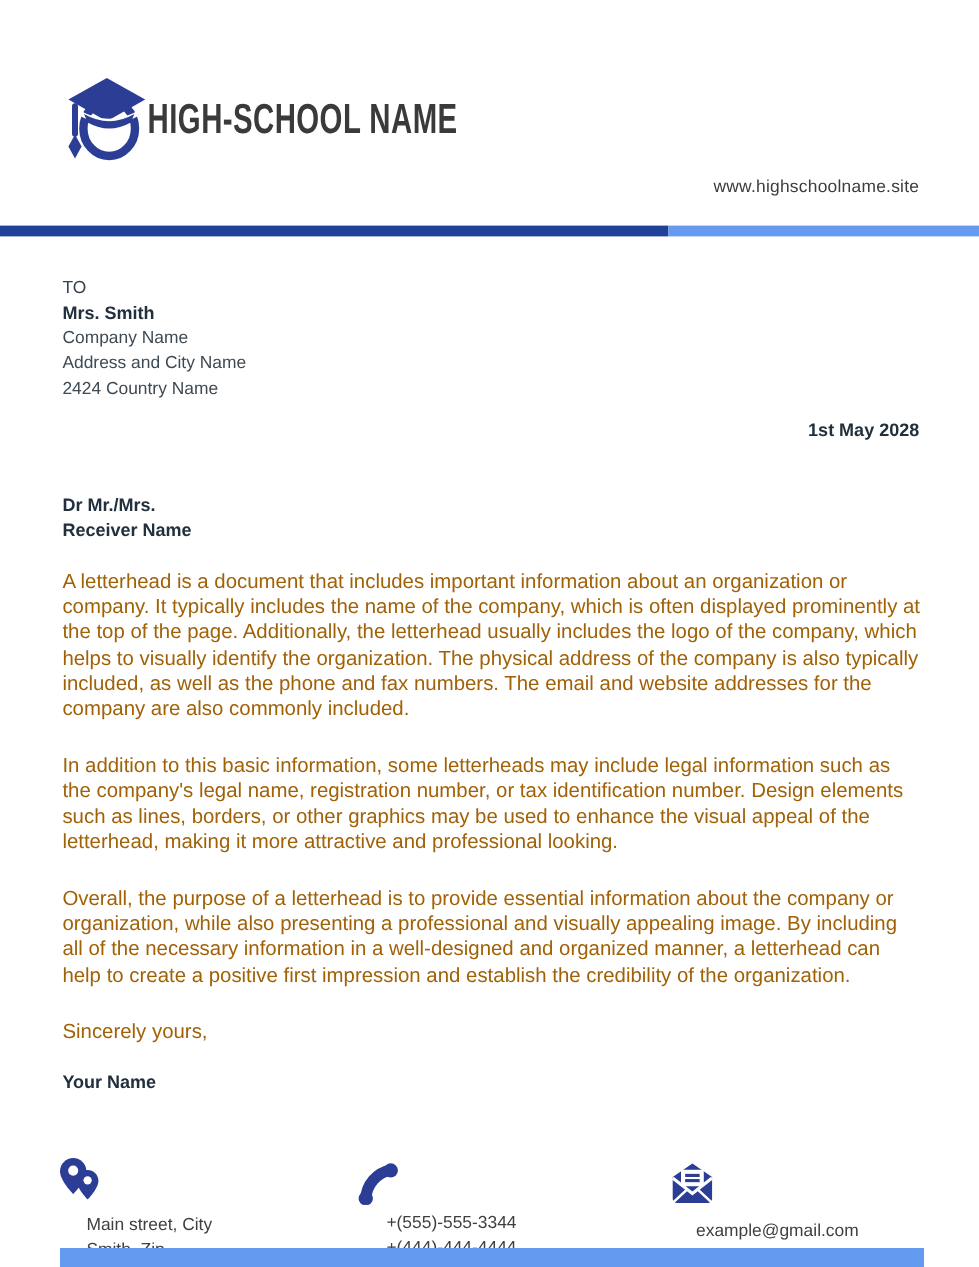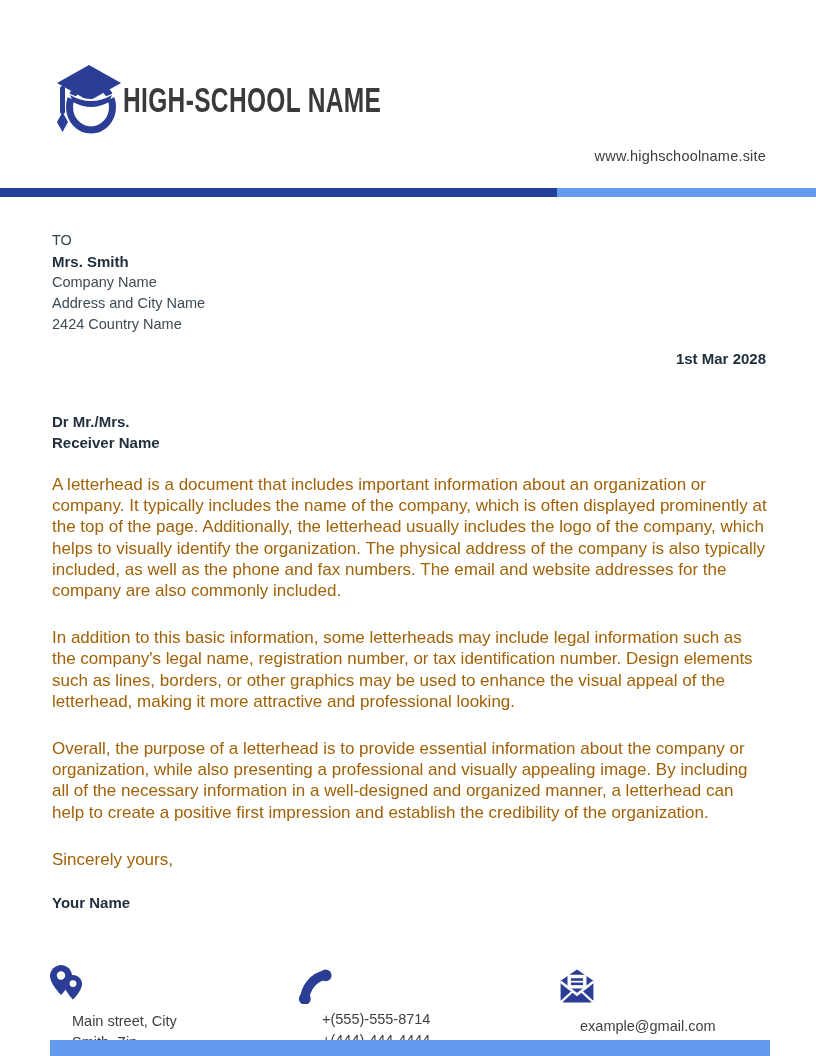--- a/index.html
+++ b/index.html
@@ -160,21 +160,21 @@
   </div>
 
   <div class="recipient">
     <div class="to-label">TO</div>
     <div class="recipient-name">Mrs. Smith</div>
     <div>Company Name</div>
     <div>Address and City Name</div>
     <div>2424 Country Name</div>
   </div>
 
-  <div class="letter-date">1st Mar 2028</div>
+  <div class="letter-date">1st May 2028</div>
 
   <div class="salutation">
     <div>Dr Mr./Mrs.</div>
     <div>Receiver Name</div>
   </div>
 
   <div class="letter-body">
     <p>A letterhead is a document that includes important information about an organization or company. It typically includes the name of the company, which is often displayed prominently at the top of the page. Additionally, the letterhead usually includes the logo of the company, which helps to visually identify the organization. The physical address of the company is also typically included, as well as the phone and fax numbers. The email and website addresses for the company are also commonly included.</p>
     <p>In addition to this basic information, some letterheads may include legal information such as the company's legal name, registration number, or tax identification number. Design elements such as lines, borders, or other graphics may be used to enhance the visual appeal of the letterhead, making it more attractive and professional looking.</p>
     <p>Overall, the purpose of a letterhead is to provide essential information about the company or organization, while also presenting a professional and visually appealing image. By including all of the necessary information in a well-designed and organized manner, a letterhead can help to create a positive first impression and establish the credibility of the organization.</p>
@@ -202,21 +202,21 @@
 
   <div class="footer-col col-phone">
     <div class="f-icon">
       <svg viewBox="0 0 40 40" width="34" height="36" aria-hidden="true">
         <path d="M8 36 A30 30 0 0 1 33 7" fill="none" stroke="#2b3d95" stroke-width="11" stroke-linecap="round"></path>
         <circle cx="8" cy="35" r="7" fill="#2b3d95"></circle>
         <circle cx="32.5" cy="7.5" r="7" fill="#2b3d95"></circle>
       </svg>
     </div>
     <div class="f-text">
-      <div>+(555)-555-8714</div>
+      <div>+(555)-555-3344</div>
       <div>+(444)-444-4444</div>
     </div>
   </div>
 
   <div class="footer-col col-email">
     <div class="f-icon">
       <svg viewBox="0 0 44 40" width="38" height="36" aria-hidden="true">
         <path d="M3 14 L22 1 L41 14 L41 35 a4 4 0 0 1 -4 4 L7 39 a4 4 0 0 1 -4 -4 Z" fill="#2b3d95"></path>
         <rect x="11" y="7" width="22" height="16" rx="2" fill="#ffffff"></rect>
         <rect x="15" y="11" width="14" height="3" fill="#2b3d95"></rect>

